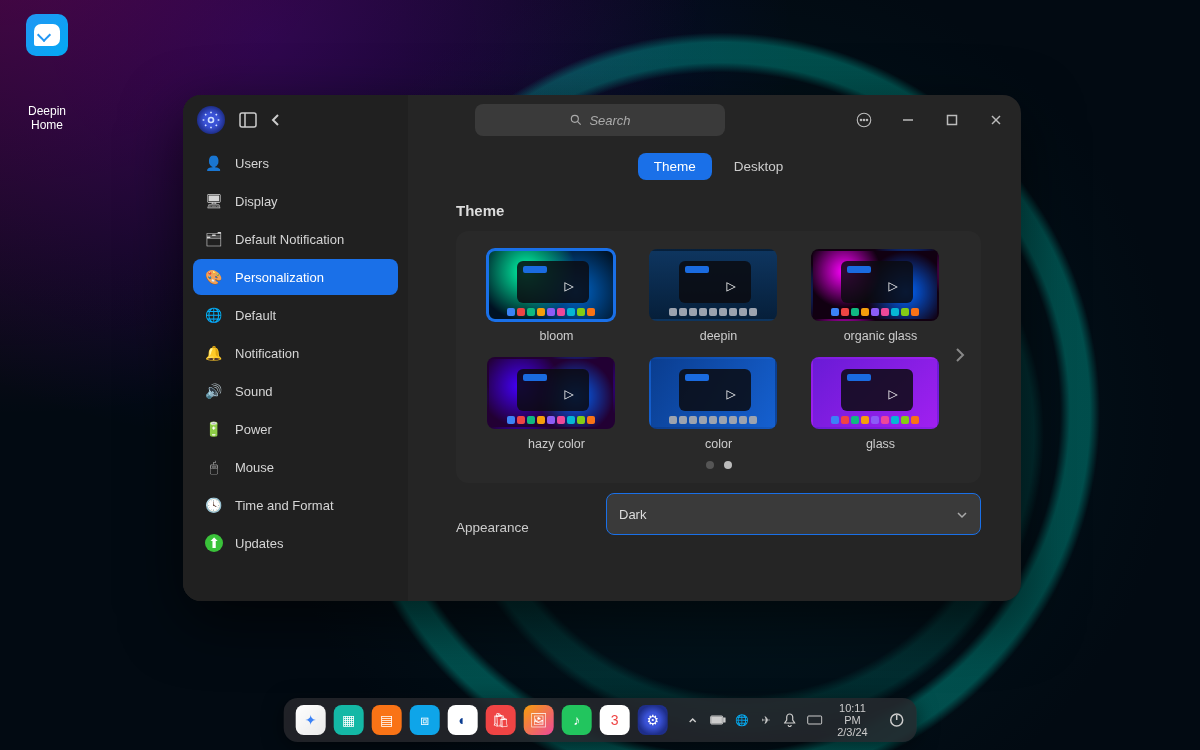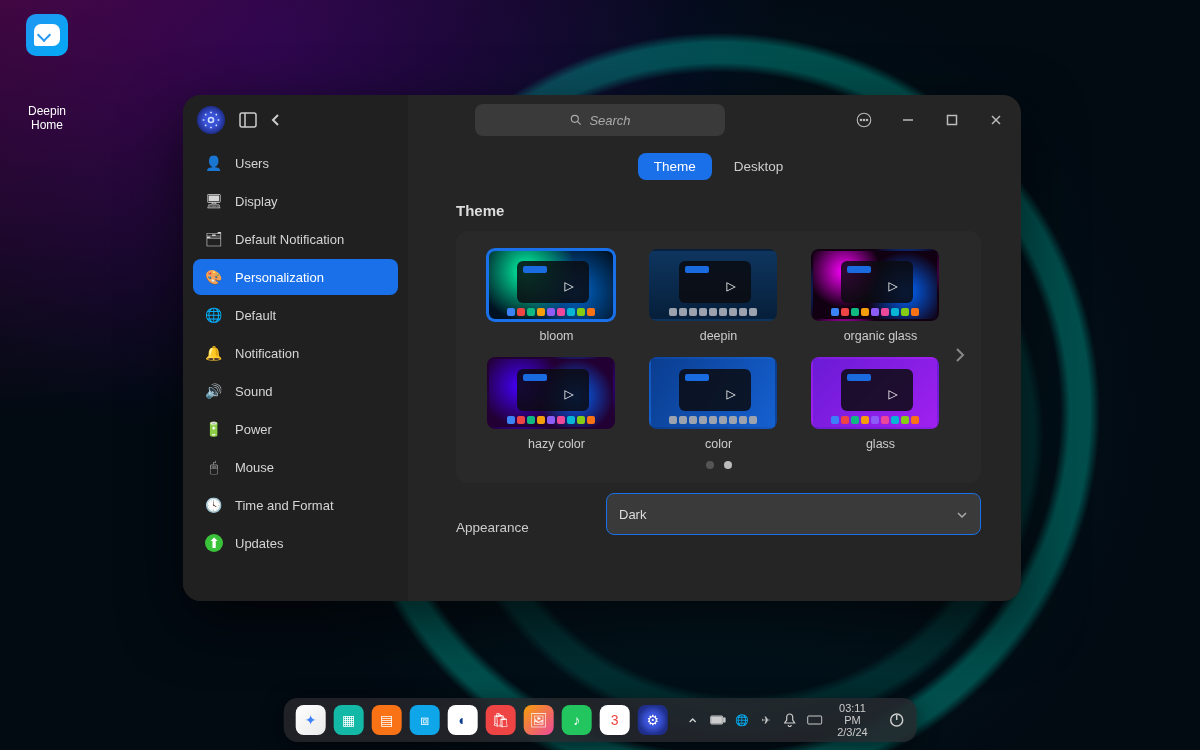--- a/index.html
+++ b/index.html
@@ -401,21 +401,21 @@
         <svg width="12" height="14" viewBox="0 0 12 14" stroke="#ccc" fill="none" stroke-width="1.2">
           <path d="M6 1a3 3 0 00-3 3v3L1 10h10l-2-3V4a3 3 0 00-3-3zM4.5 12a1.5 1.5 0 003 0"></path>
         </svg>
       </div>
     <div class="tray-icon">
         <svg width="16" height="10" viewBox="0 0 16 10" stroke="#ccc" fill="none" stroke-width="1">
           <rect x="1" y="1" width="14" height="8" rx="1"></rect>
         </svg>
       </div>
     <div class="col">
-      <div>03:11 PM</div>
+      <div>10:11 PM</div>
       <div>2/3/24</div>
     </div>
     <div class="tray-icon" style="margin-left:6px;">
         <svg width="16" height="16" viewBox="0 0 16 16" stroke="#ccc" fill="none" stroke-width="1.5">
           <circle cx="8" cy="8" r="6"></circle>
           <line x1="8" y1="3" x2="8" y2="8"></line>
         </svg>
       </div>
   </div>
 </div>

